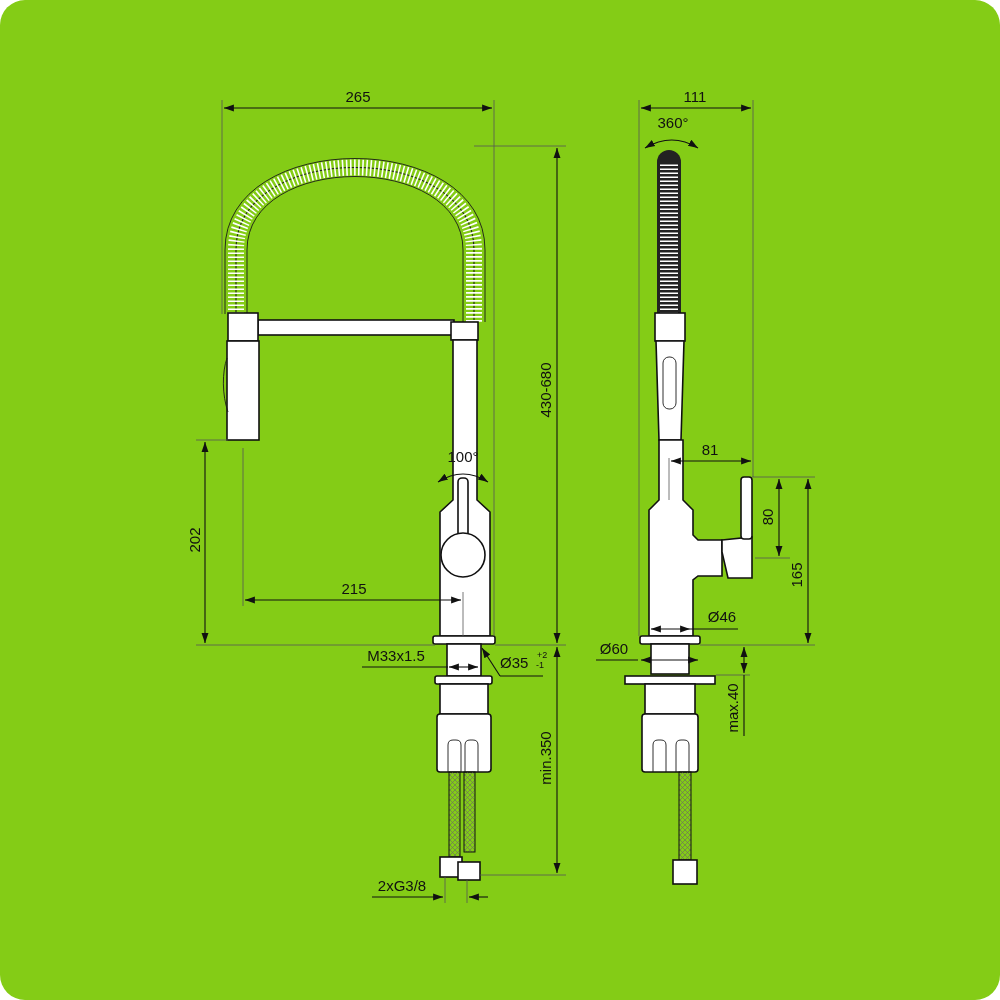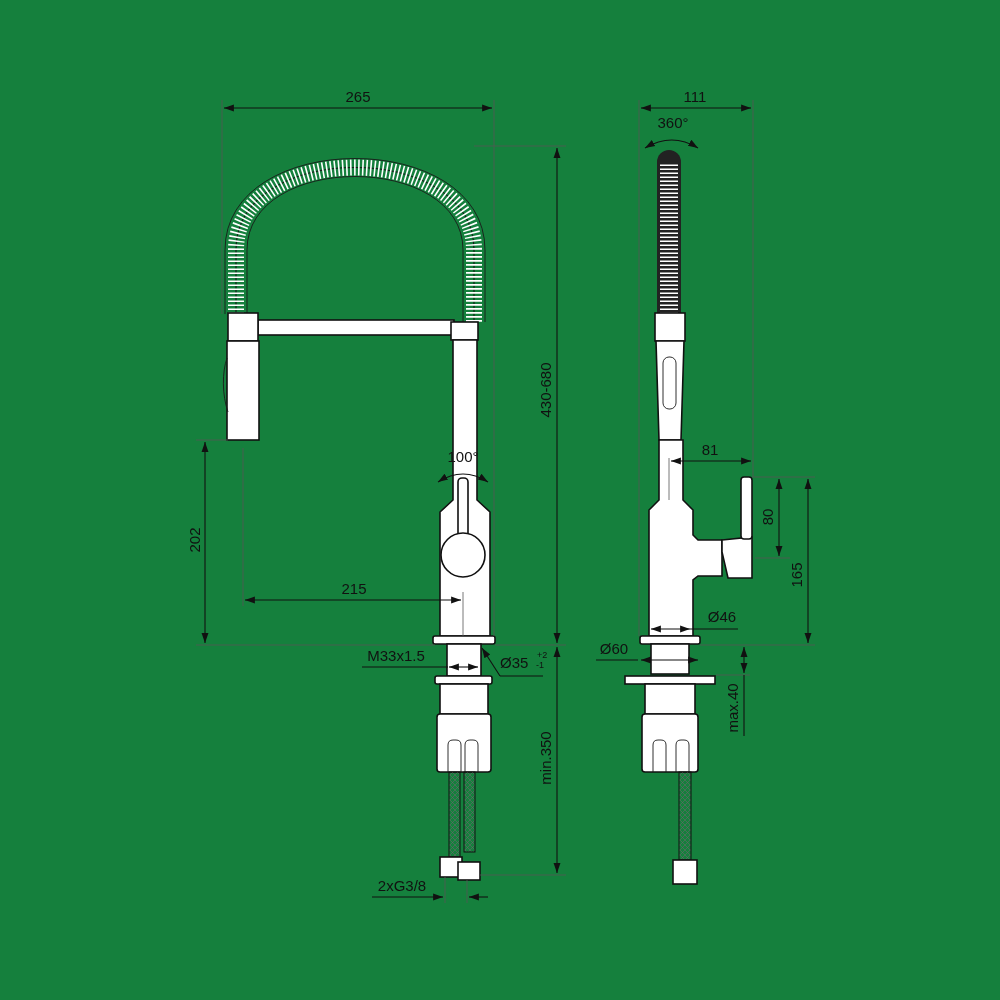--- a/index.html
+++ b/index.html
@@ -1,16 +1,16 @@
 <!DOCTYPE html>
 <html><head>
 <meta charset="utf-8">
 <style>
   html,body{margin:0;padding:0;background:#ffffff;}
-  #canvas{width:1000px;height:1000px;position:relative;background:#15803d;}
+  #canvas{width:1000px;height:1000px;position:relative;background:#84cc16;border-radius:25px;}
   svg{position:absolute;left:0;top:0;}
   .thin{stroke:#1a1a1a;stroke-width:0.9;fill:none;}
   .body{stroke:#111;stroke-width:1.6;fill:#fff;}
   .dim{stroke:#111;stroke-width:1.1;fill:none;}
   .ext{stroke:#555;stroke-width:0.8;fill:none;}
   .coil{stroke:#111;stroke-width:1.1;fill:none;}
   .lbl{font-family:"Liberation Sans",sans-serif;font-size:15px;fill:#111;}
   .sup{font-family:"Liberation Sans",sans-serif;font-size:9px;fill:#111;}
 </style>
 </head>

